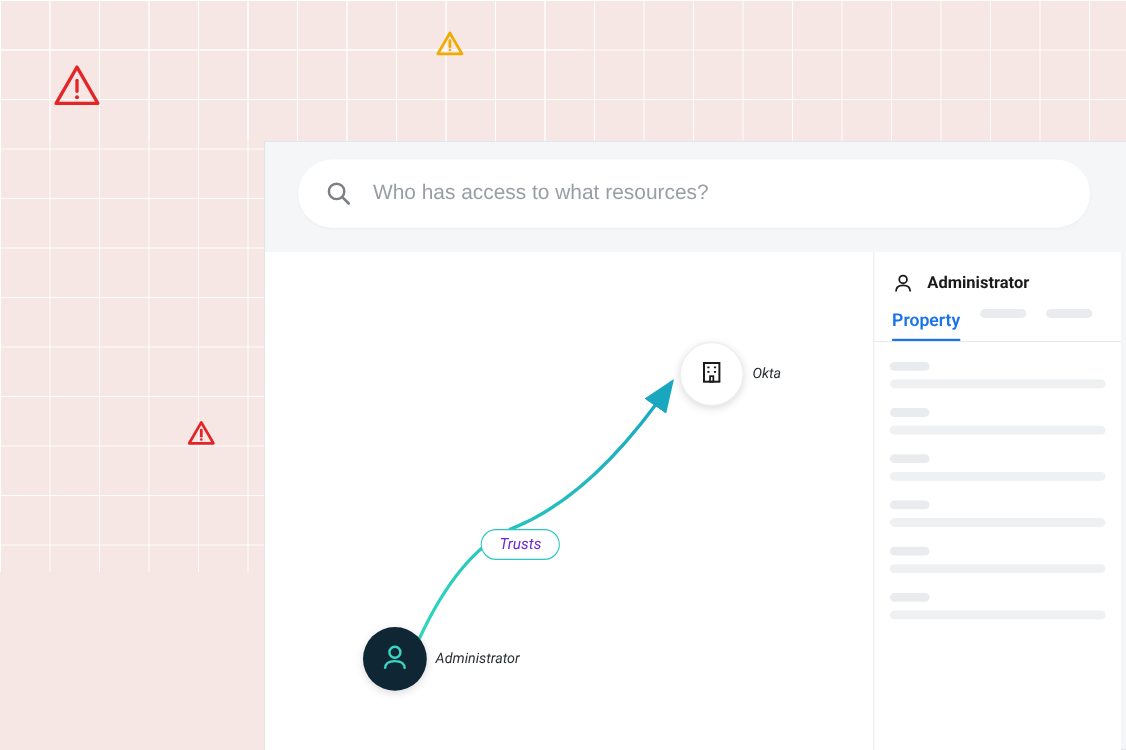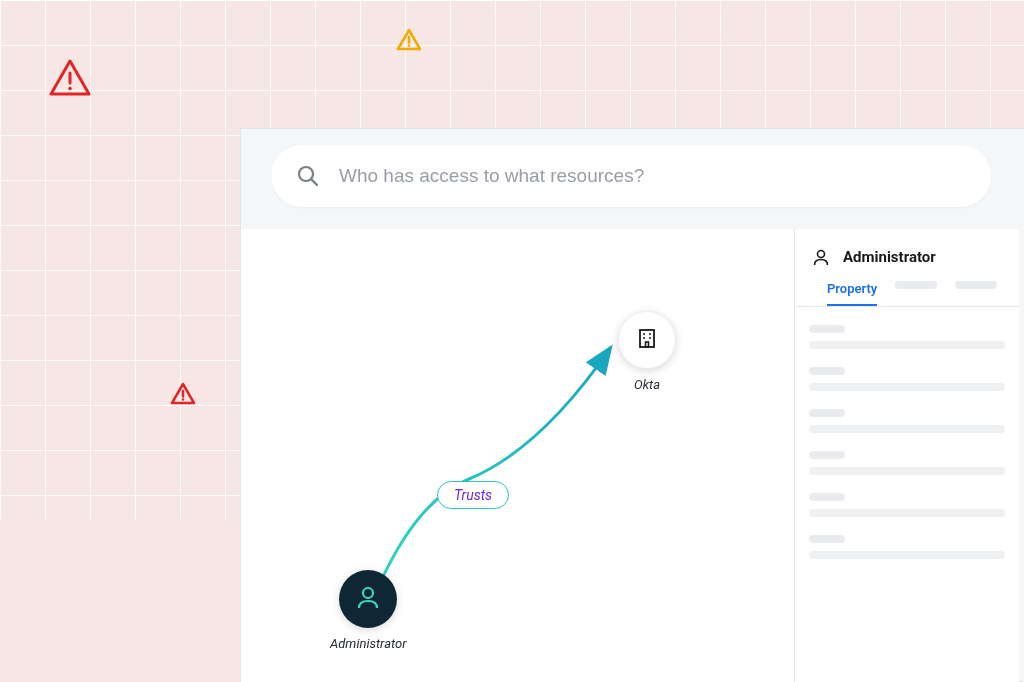--- a/index.html
+++ b/index.html
@@ -97,21 +97,21 @@
       width: 554px;
       height: 454px;
       background: #ffffff;
       border-right: 1px solid #e2e4e8;
     }
 
     
     .node {
       position: absolute;
       display: flex;
-      flex-direction: column;
+      flex-direction: row;
       align-items: center;
       gap: 8px;
     }
     .node-circle {
       width: 58px;
       height: 58px;
       border-radius: 50%;
       display: flex;
       align-items: center;
       justify-content: center;
@@ -177,26 +177,25 @@
       color: #1a1a1a;
     }
 
     .tabs {
       display: flex;
       gap: 18px;
       padding: 0 16px;
       border-bottom: 1px solid #e6e8eb;
     }
     .tab {
-      font-size: 13px;
+      font-size: 16px;
       padding-bottom: 8px;
       color: #1a73e8;
       border-bottom: 2px solid #1a73e8;
       font-weight: 600;
-      margin-left: 16px;
     }
     .tab-skeleton {
       width: 42px;
       height: 8px;
       border-radius: 4px;
       background: #e9ebee;
       margin-bottom: 10px;
     }
 
     .property-list {

